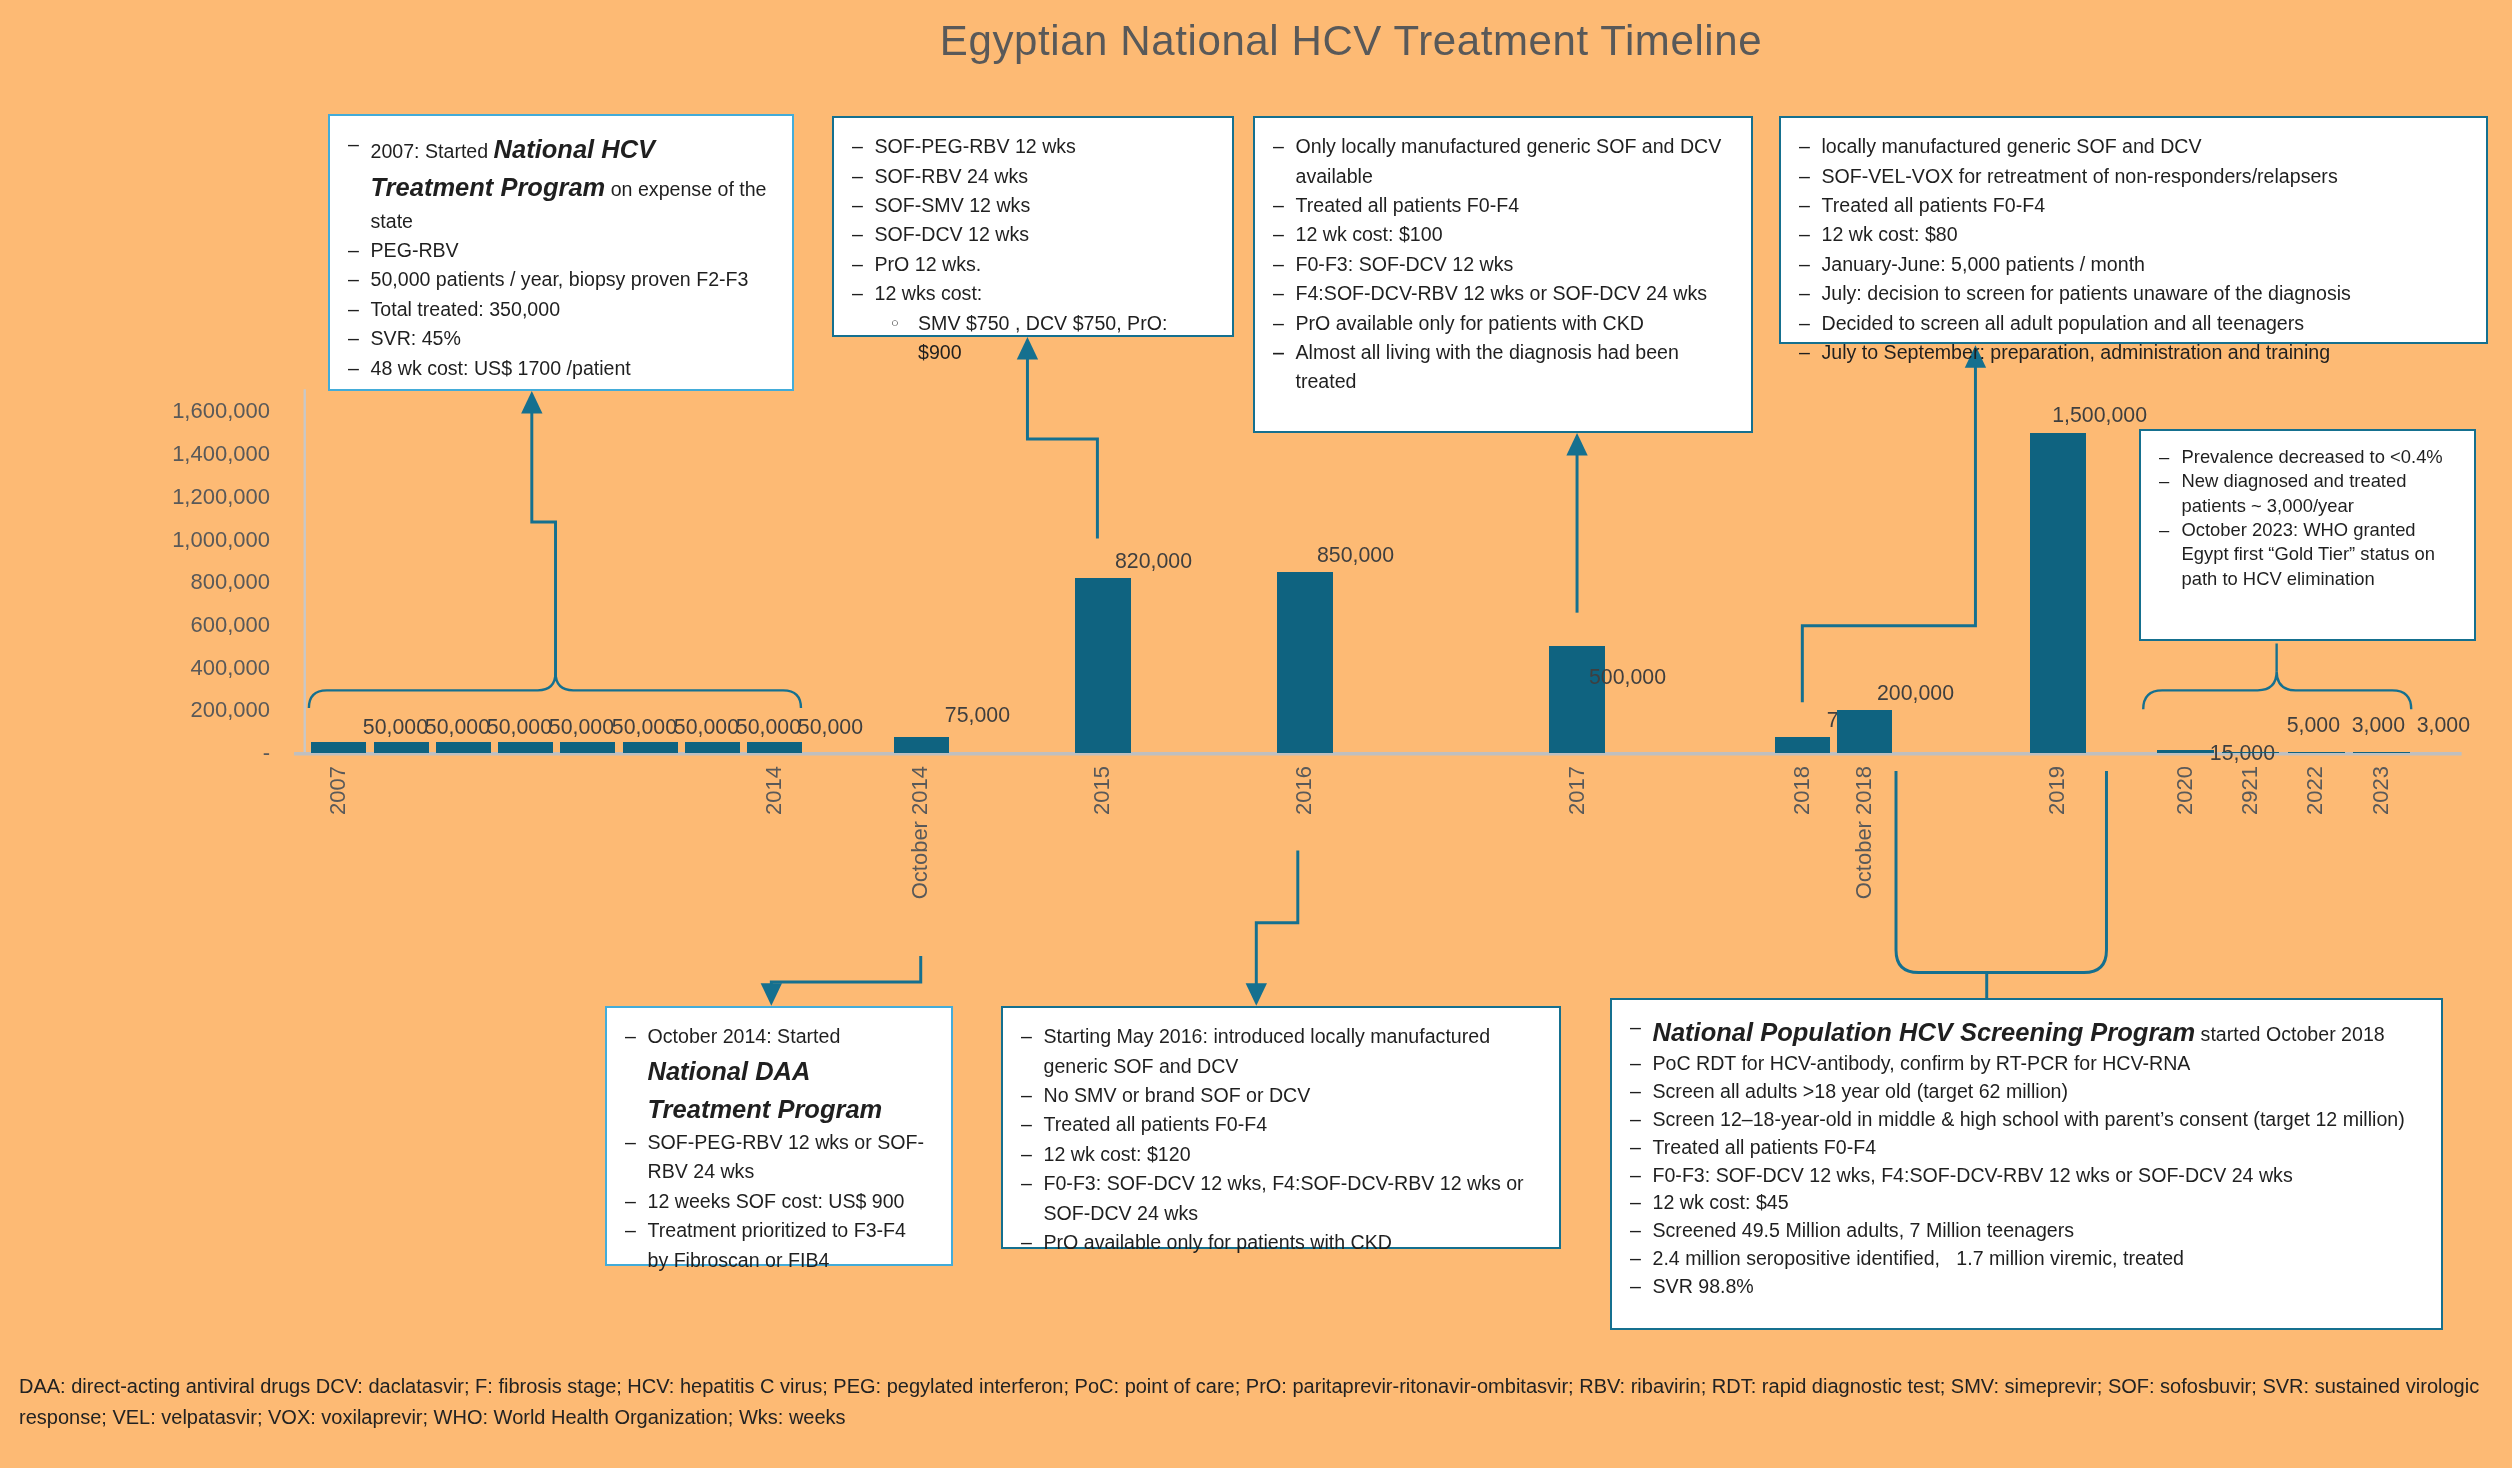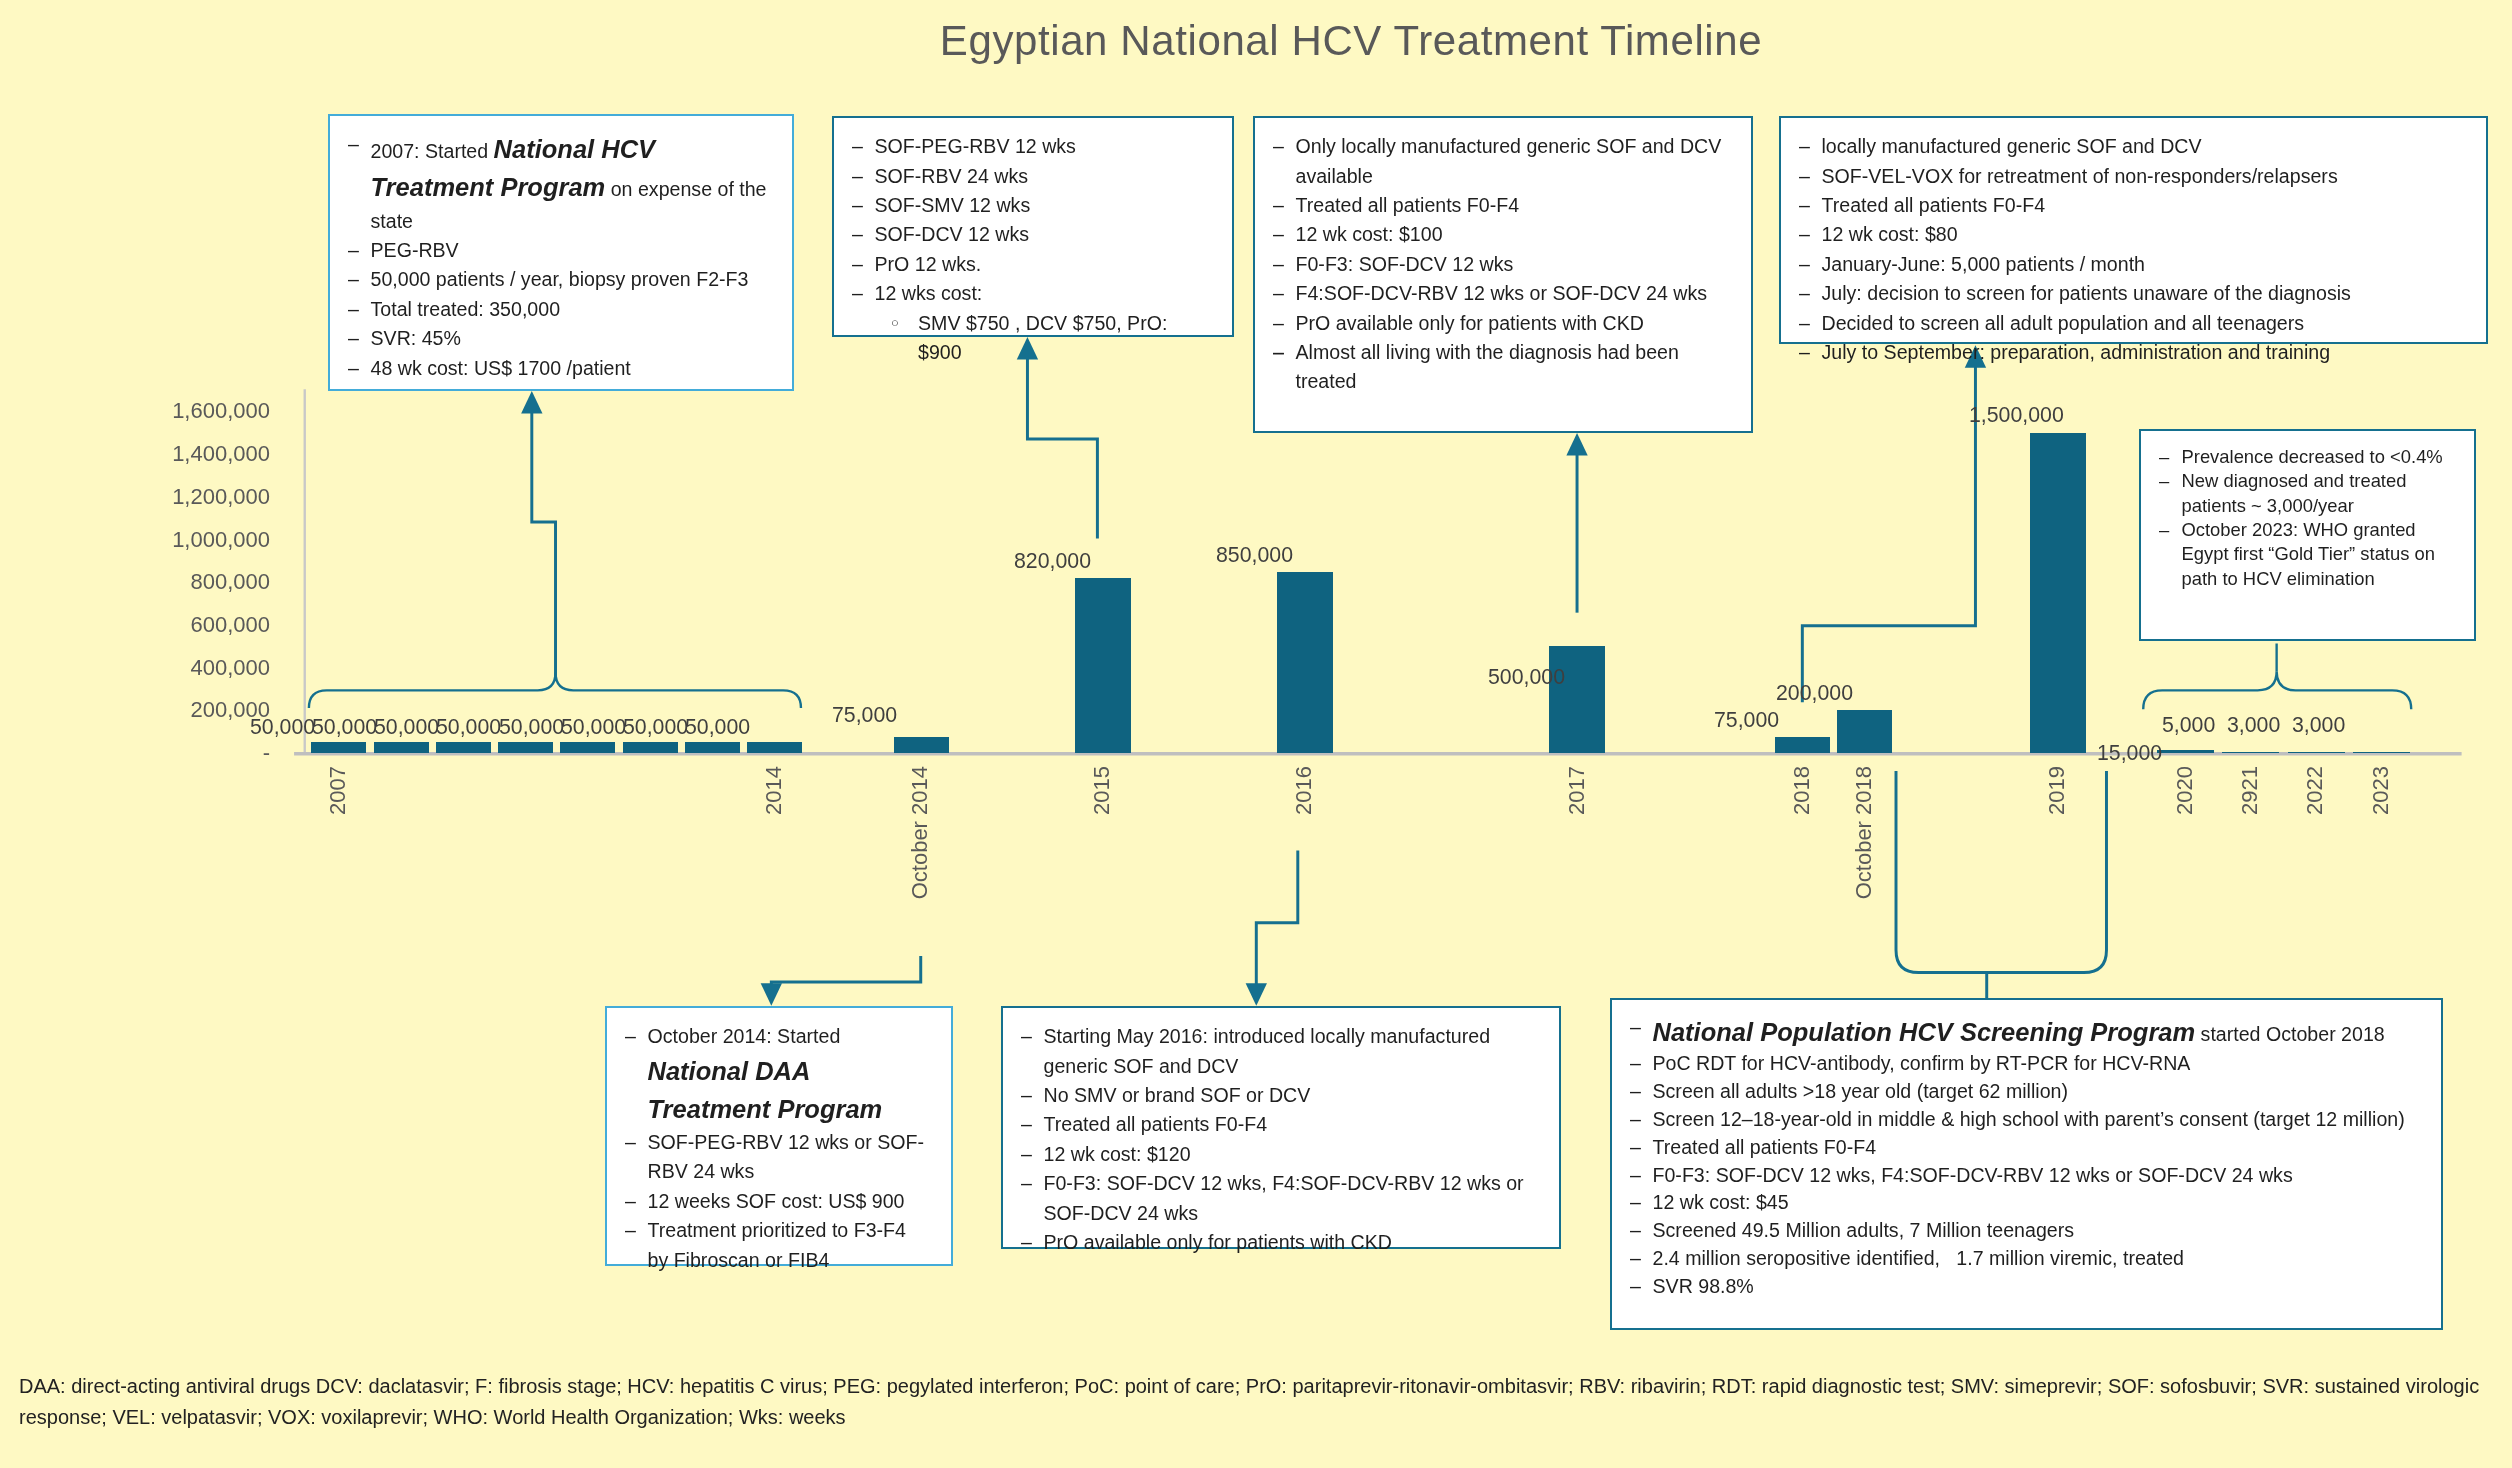--- a/index.html
+++ b/index.html
@@ -1,23 +1,23 @@
 <!DOCTYPE html>
 <html style="font-size:9.5px"><head>
 <meta charset="utf-8">
 <style>
   html,body{margin:0;padding:0;background:#fff;}
-  #stage{position:relative;width:2512px;height:1469px;background:#fef9c3;overflow:hidden;
+  #stage{position:relative;width:2512px;height:1469px;background:#fdba74;overflow:hidden;
          font-family:"Liberation Sans", sans-serif;}
   #title{position:absolute;left:95px;top:16.6px;width:2512px;text-align:center;
          font-size:42px;color:#595959;letter-spacing:0.6px;}
   #overlay{position:absolute;left:0;top:0;}
   .ytick{position:absolute;left:122px;width:148px;text-align:right;
          font-size:22px;color:#595959;}
-  .dlabel{position:absolute;width:178px;text-align:left;font-size:21.3px;color:#3f3f3f;}
+  .dlabel{position:absolute;width:178px;text-align:right;font-size:21.3px;color:#3f3f3f;}
   .bar{position:absolute;background:#0F6380;}
   .xlab{position:absolute;font-size:22px;color:#595959;white-space:nowrap;
         transform:rotate(-90deg) translateX(-100%);transform-origin:0 0;}
   .abox{position:absolute;background:#ffffff;border:2.4px solid #15708F;box-sizing:border-box;
         padding:14.2px 21.3px 8.3px 18px;font-size:19.6px;line-height:1.5;color:#1f1f1f;}
   .abox.light{border-color:#43ACD9;}
   .bline{position:relative;padding-left:22.5px;}
   .bline .dash{position:absolute;left:0;top:0;}
   .bline.sub{padding-left:66px;}
   .bline.sub .dash{left:39px;font-size:13px;top:4.2px;}

